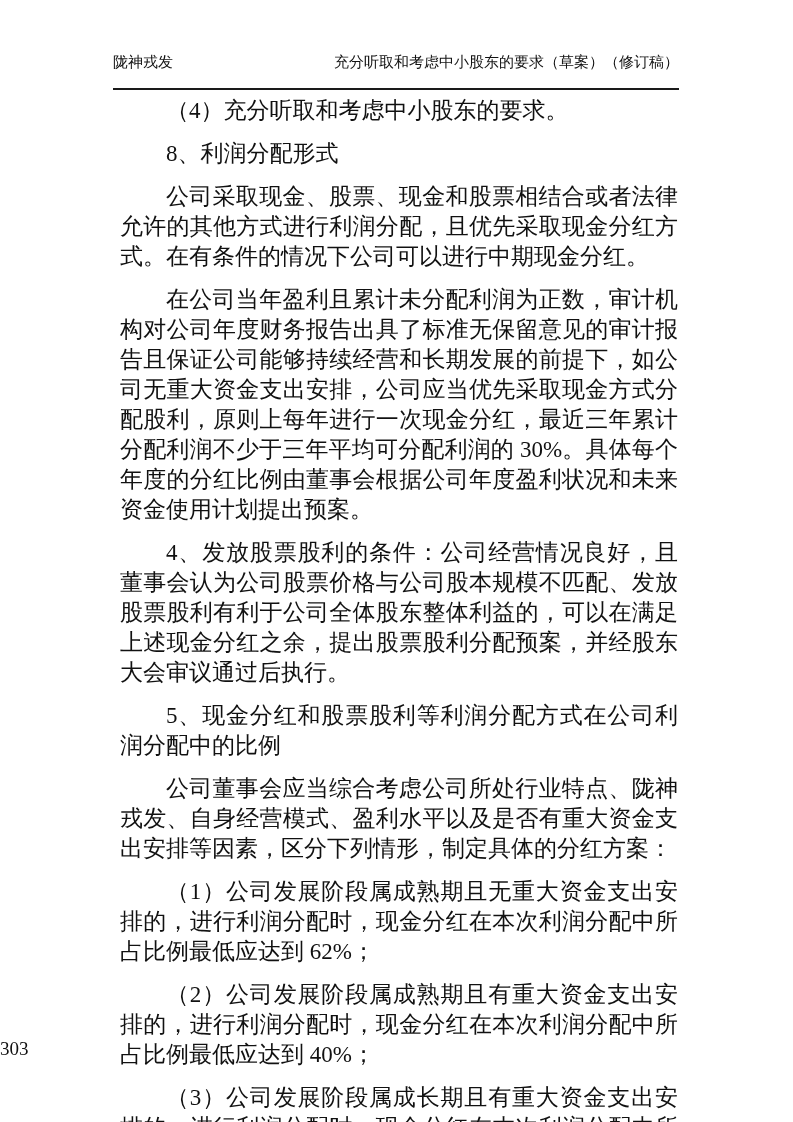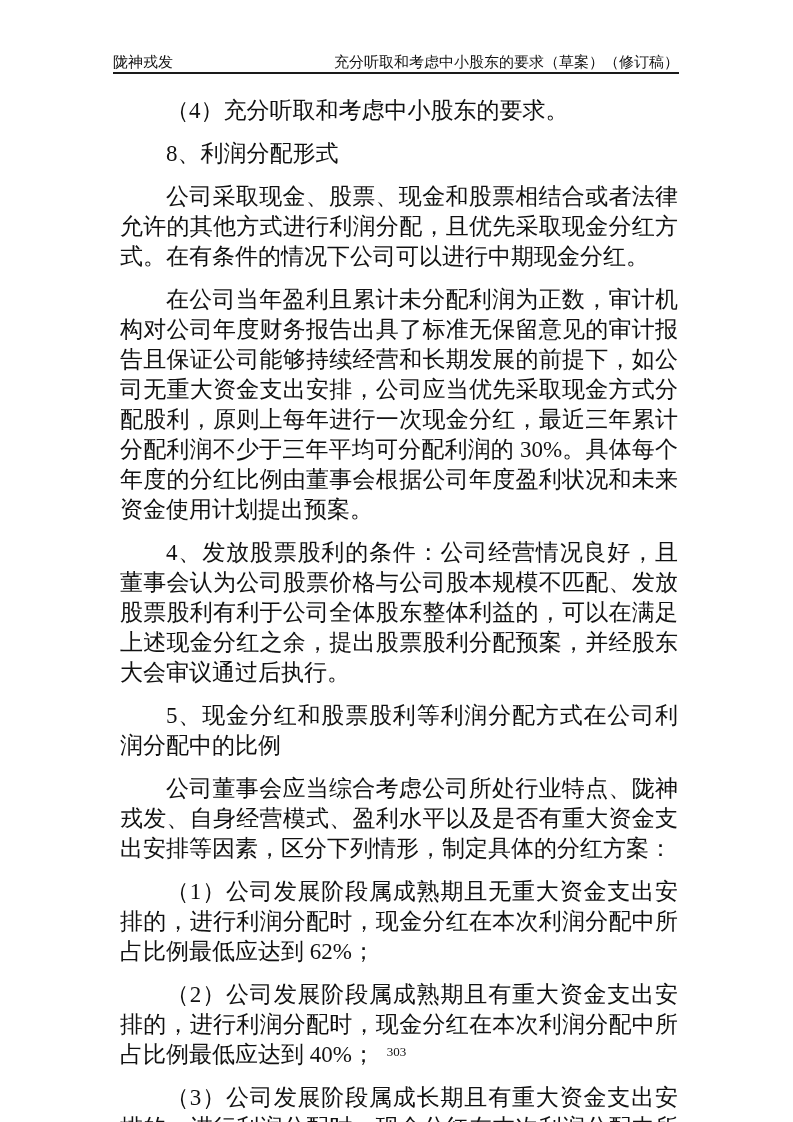--- a/index.html
+++ b/index.html
@@ -19,21 +19,21 @@
   .page-header {
     position: absolute;
     top: 52px;
     left: 113px;
     width: 566px;
     display: flex;
     justify-content: space-between;
     align-items: flex-end;
     font-size: 15px;
     line-height: 20px;
-    padding-bottom: 0;
+    padding-bottom: 16px;
     border-bottom: 2px solid #1a1a1a;
     white-space: nowrap;
   }
   .page-body {
     position: absolute;
     top: 96px;
     left: 120px;
     width: 558px;
   }
   .para {
@@ -42,22 +42,21 @@
     text-align: justify;
     text-indent: 2em;
     margin-bottom: 13px;
     word-break: break-all;
   }
   .page-footer {
     position: absolute;
     left: 0;
     bottom: 62px;
     width: 793px;
-    text-align: center;
-    font-size: 13px;
+    font-size: 19px;
     color: #111111;
   }
 </style>
 </head>
 <body>
 
 <div class="page">
 
   <header class="page-header">
     <span>陇神戎发</span>

